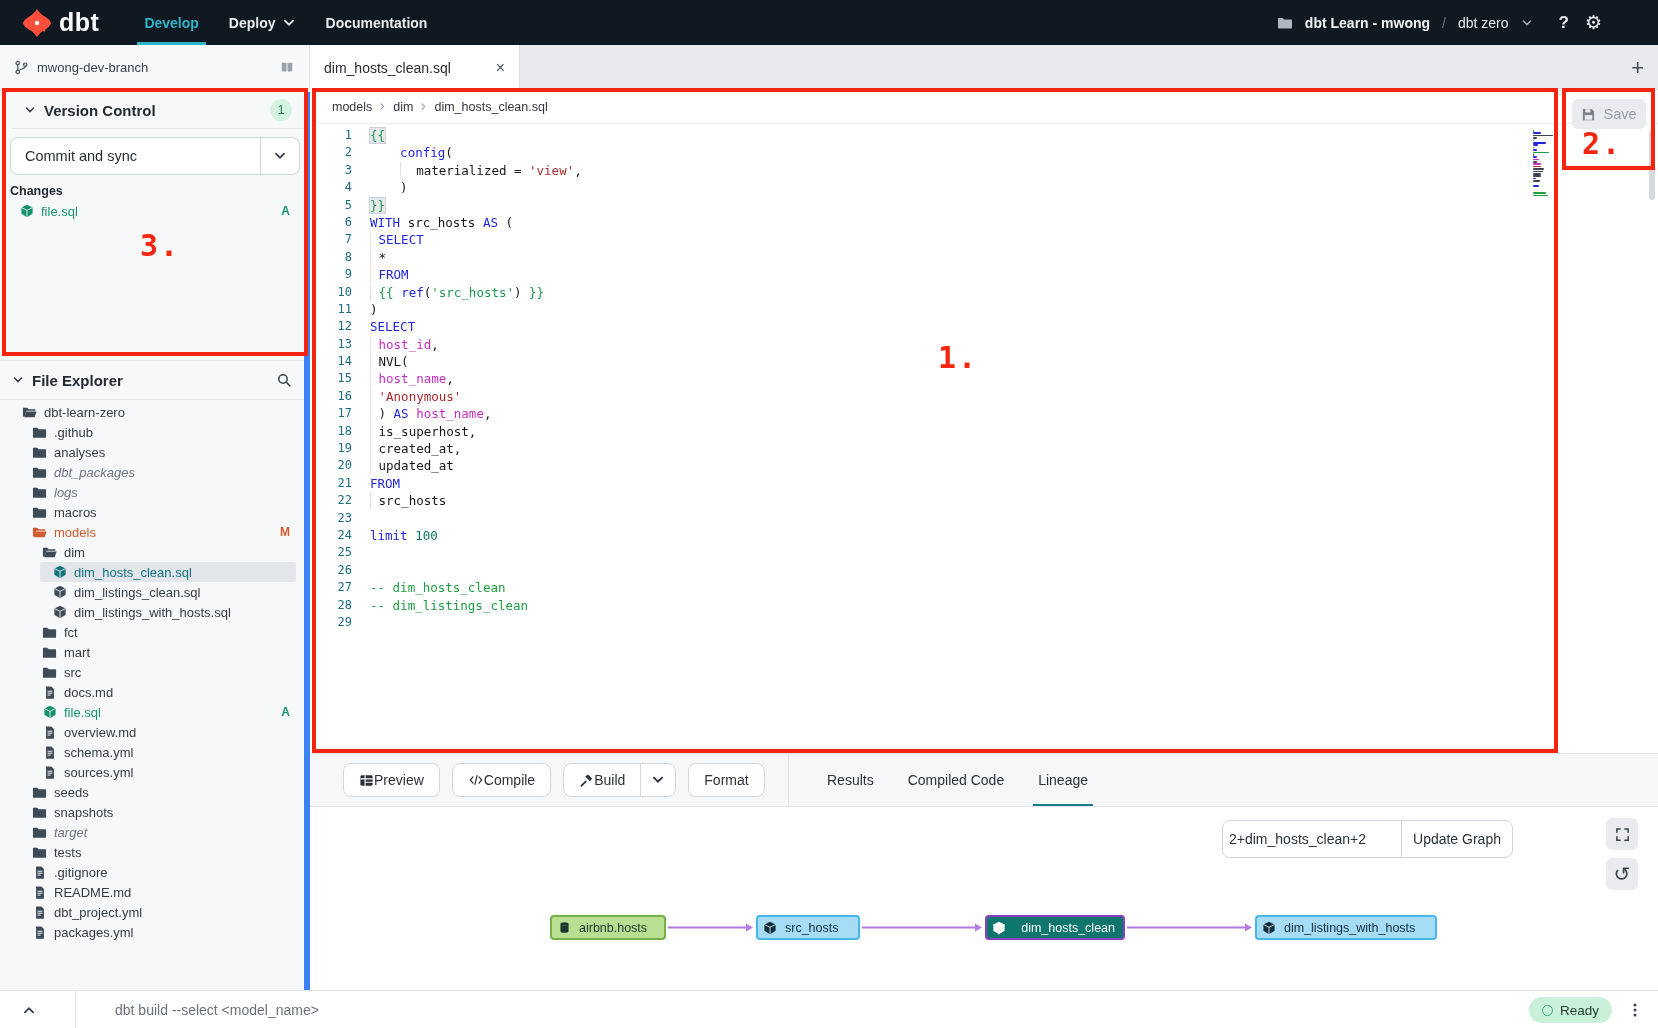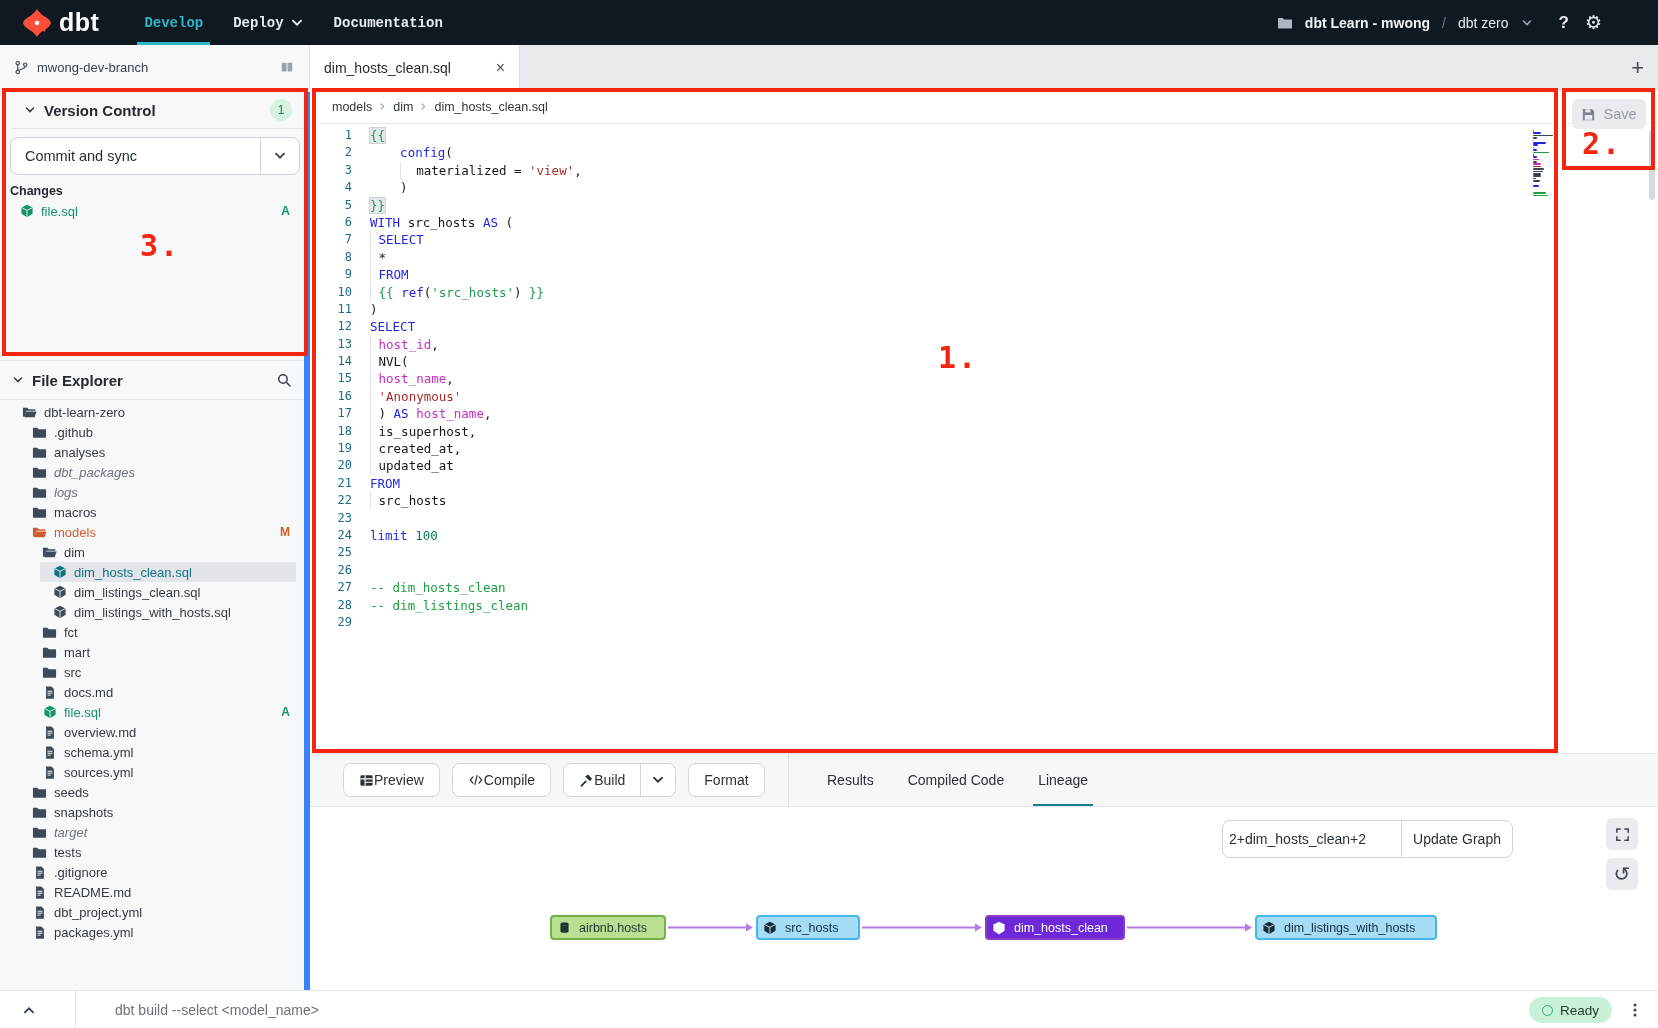--- a/index.html
+++ b/index.html
@@ -4,21 +4,21 @@
 <style>
   html,body{margin:0;padding:0;background:#fff;}
   .app{position:relative;width:1658px;height:1028px;background:#ffffff;
        font-family:"Liberation Sans",sans-serif;overflow:hidden;color:#242a31;}
   .abs{position:absolute;}
 
   
   .topnav{left:0;top:0;width:1658px;height:45px;background:#101822;display:flex;align-items:center;}
   .brand{display:flex;align-items:center;gap:7px;margin-left:22px;}
   .brand-text{color:#fff;font-weight:bold;font-size:25px;letter-spacing:.5px;line-height:1;}
-  .navitems{display:flex;height:100%;margin-left:30px;font-family:Liberation Mono, monospace;}
+  .navitems{display:flex;height:100%;margin-left:30px;}
   .navitem{display:flex;align-items:center;gap:6px;padding:0 15px;height:100%;
            color:#e8ecf1;font-size:14px;font-weight:bold;position:relative;cursor:pointer;}
   .navitem.active{color:#2eb6c9;}
   .navitem.active::after{content:"";position:absolute;left:8px;right:8px;bottom:0;height:3px;background:#2eb6c9;}
   .nav-right{margin-left:auto;display:flex;align-items:center;gap:12px;margin-right:56px;color:#e8ecf1;font-size:14px;}
   .nav-right .proj{font-weight:bold;color:#f2f5f8;}
   .nav-right .sep{color:#6b7687;}
   .icn{display:inline-flex;align-items:center;justify-content:center;line-height:0;}
   .uni{font-family:"DejaVu Sans",sans-serif;line-height:1;}
   .qmark{font-family:"Liberation Sans",sans-serif;font-weight:bold;font-size:17px;color:#e8ecf1;}
@@ -113,21 +113,21 @@
             font-size:14px;color:#2b3139;padding-left:6px;background:#fff;}
   .ln-update{position:absolute;left:1091px;top:13px;width:112px;height:38px;background:#fff;border:1px solid #cfd4da;
              border-radius:0 8px 8px 0;box-sizing:border-box;display:flex;align-items:center;justify-content:center;
              font-size:14px;color:#2b3139;cursor:pointer;}
   .ln-tool{position:absolute;left:1296px;width:32px;height:32px;background:#e9ebee;border-radius:6px;
            display:flex;align-items:center;justify-content:center;color:#3a4350;cursor:pointer;}
   .lnode{position:absolute;height:25px;border-radius:4px;display:flex;align-items:center;gap:8px;
          padding:0 8px 0 5px;box-sizing:border-box;font-size:12.5px;font-weight:normal;cursor:pointer;}
   .ln-green{background:#b9df93;border:2px solid #74b247;color:#1c3630;}
   .ln-blue{background:#a6dcf5;border:2px solid #45b7e8;color:#0f2f3e;}
-  .ln-purple{background:#6d28d9;border:2px solid #8a3ec6;color:#ffffff;}
+  .ln-purple{background:#0f766e;border:2px solid #8a3ec6;color:#ffffff;justify-content:space-between;}
   .lnode .icn{flex:0 0 14px;}
 
   
   .cmdbar{left:0;top:990px;width:1658px;height:38px;background:#fff;border-top:1px solid #e2e5e9;box-sizing:border-box;}
   .cmd-chev{position:absolute;left:22px;top:0;height:100%;display:flex;align-items:center;color:#3a4350;cursor:pointer;}
   .cmd-div{position:absolute;left:75px;top:0;height:100%;border-left:1px solid #e2e5e9;}
   .cmd-text{position:absolute;left:115px;top:0;height:100%;display:flex;align-items:center;font-size:14px;color:#6a727c;}
   .ready-pill{position:absolute;right:46px;top:6px;height:26px;border-radius:13px;background:#c9f1da;
               display:flex;align-items:center;gap:7px;padding:0 13px;}
   .ready-dot{width:11px;height:11px;border-radius:50%;border:1.6px solid #2fae72;box-sizing:border-box;}

